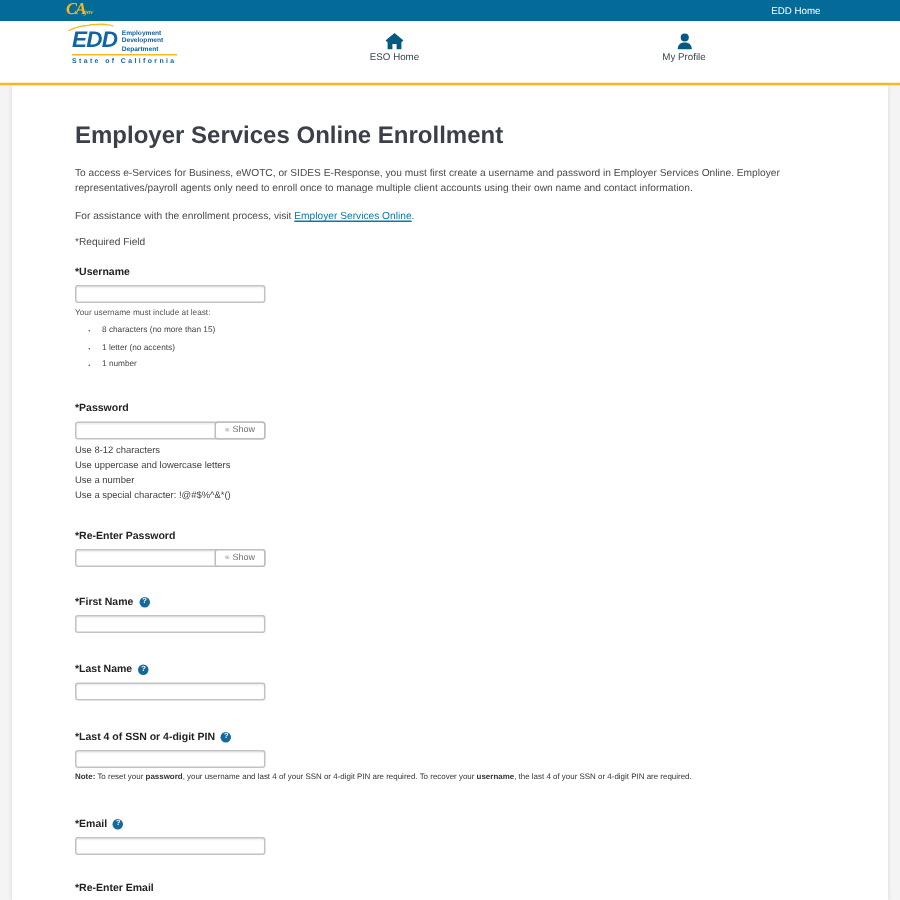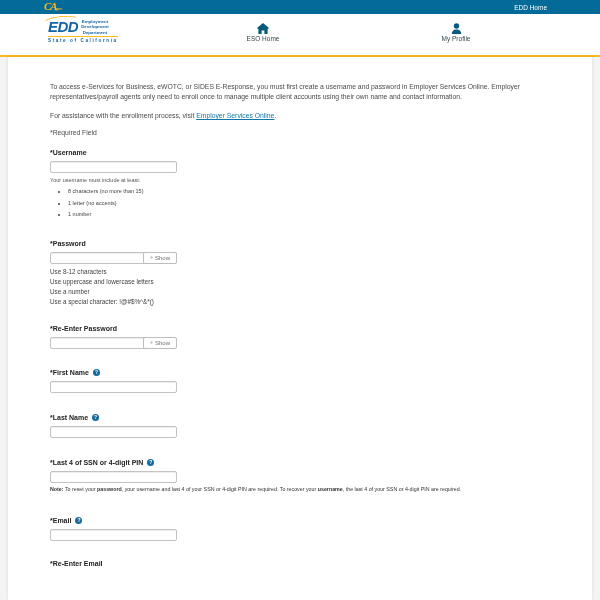--- a/index.html
+++ b/index.html
@@ -9,21 +9,21 @@
   
   .utility-bar { height:14px; background:#046b99; display:flex; align-items:center;
     justify-content:space-between; padding:0 53px 0 44px; position:relative; }
   .ca-logo { font-family:"Liberation Serif", serif; font-style:italic; font-weight:bold;
     color:#fdb81e; font-size:11px; line-height:13px; letter-spacing:-1px; cursor:pointer; }
   .ca-logo .gov { font-size:4.5px; letter-spacing:0; margin-left:-1px; }
   .utility-link { color:#fff; font-size:6.5px; cursor:pointer; }
 
   
   .site-header { height:41px; background:#fff; position:relative; }
-  .edd-logo { position:absolute; left:48px; top:5px; cursor:pointer;text-align:center; }
+  .edd-logo { position:absolute; left:48px; top:5px; cursor:pointer; }
   .edd-row { display:flex; align-items:flex-start; position:relative; }
   .edd-swoosh { position:absolute; top:-3px; left:-5px; width:36px; height:11px;
     border:1.2px solid transparent; border-top:1.2px solid #fdb81e; border-radius:50%;
     transform:rotate(-6deg); pointer-events:none; }
   .edd-acronym { font-size:15px; font-weight:bold; font-style:italic; color:#1464a5;
     line-height:15px; letter-spacing:-0.5px; }
   .edd-lines { margin-left:3px; display:flex; flex-direction:column; }
   .edd-lines span { font-size:4.4px; line-height:5.4px; font-weight:bold; color:#1464a5; }
   .edd-tagline { margin-top:1px; border-top:1.3px solid #fdb81e; padding-top:1px;
     font-size:4.6px; font-weight:bold; letter-spacing:1.6px; color:#1464a5; }
@@ -117,20 +117,21 @@
     </span>
     <span class="nav-label">My Profile</span>
   </div>
 </div>
 
 <div class="gold-divider"></div>
 
 <div class="page-bg">
 <div class="main">
 
+  <h1 class="page-title">Employer Services Online Enrollment</h1>
 
   <p class="intro">To access e-Services for Business, eWOTC, or SIDES E-Response, you must first create a username and password in Employer Services Online. Employer representatives/payroll agents only need to enroll once to manage multiple client accounts using their own name and contact information.</p>
 
   <p class="assist"><span>For assistance with the enrollment process, visit </span><span class="link">Employer Services Online</span><span>.</span></p>
 
   <p class="required-note">*Required Field</p>
 
   <div class="form-group mt-user">
     <div class="field-label">*Username</div>
     <input class="text-input" type="text" value="" style="">

